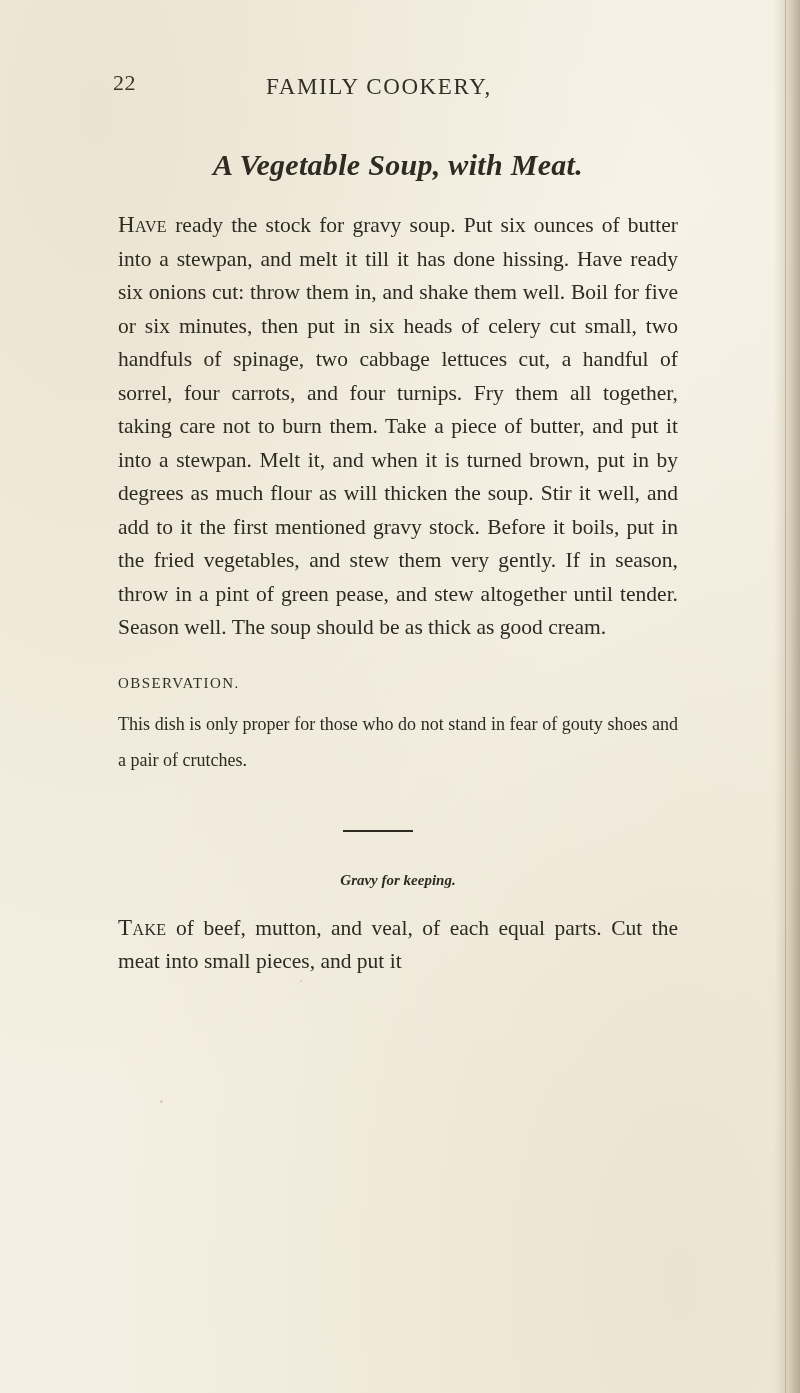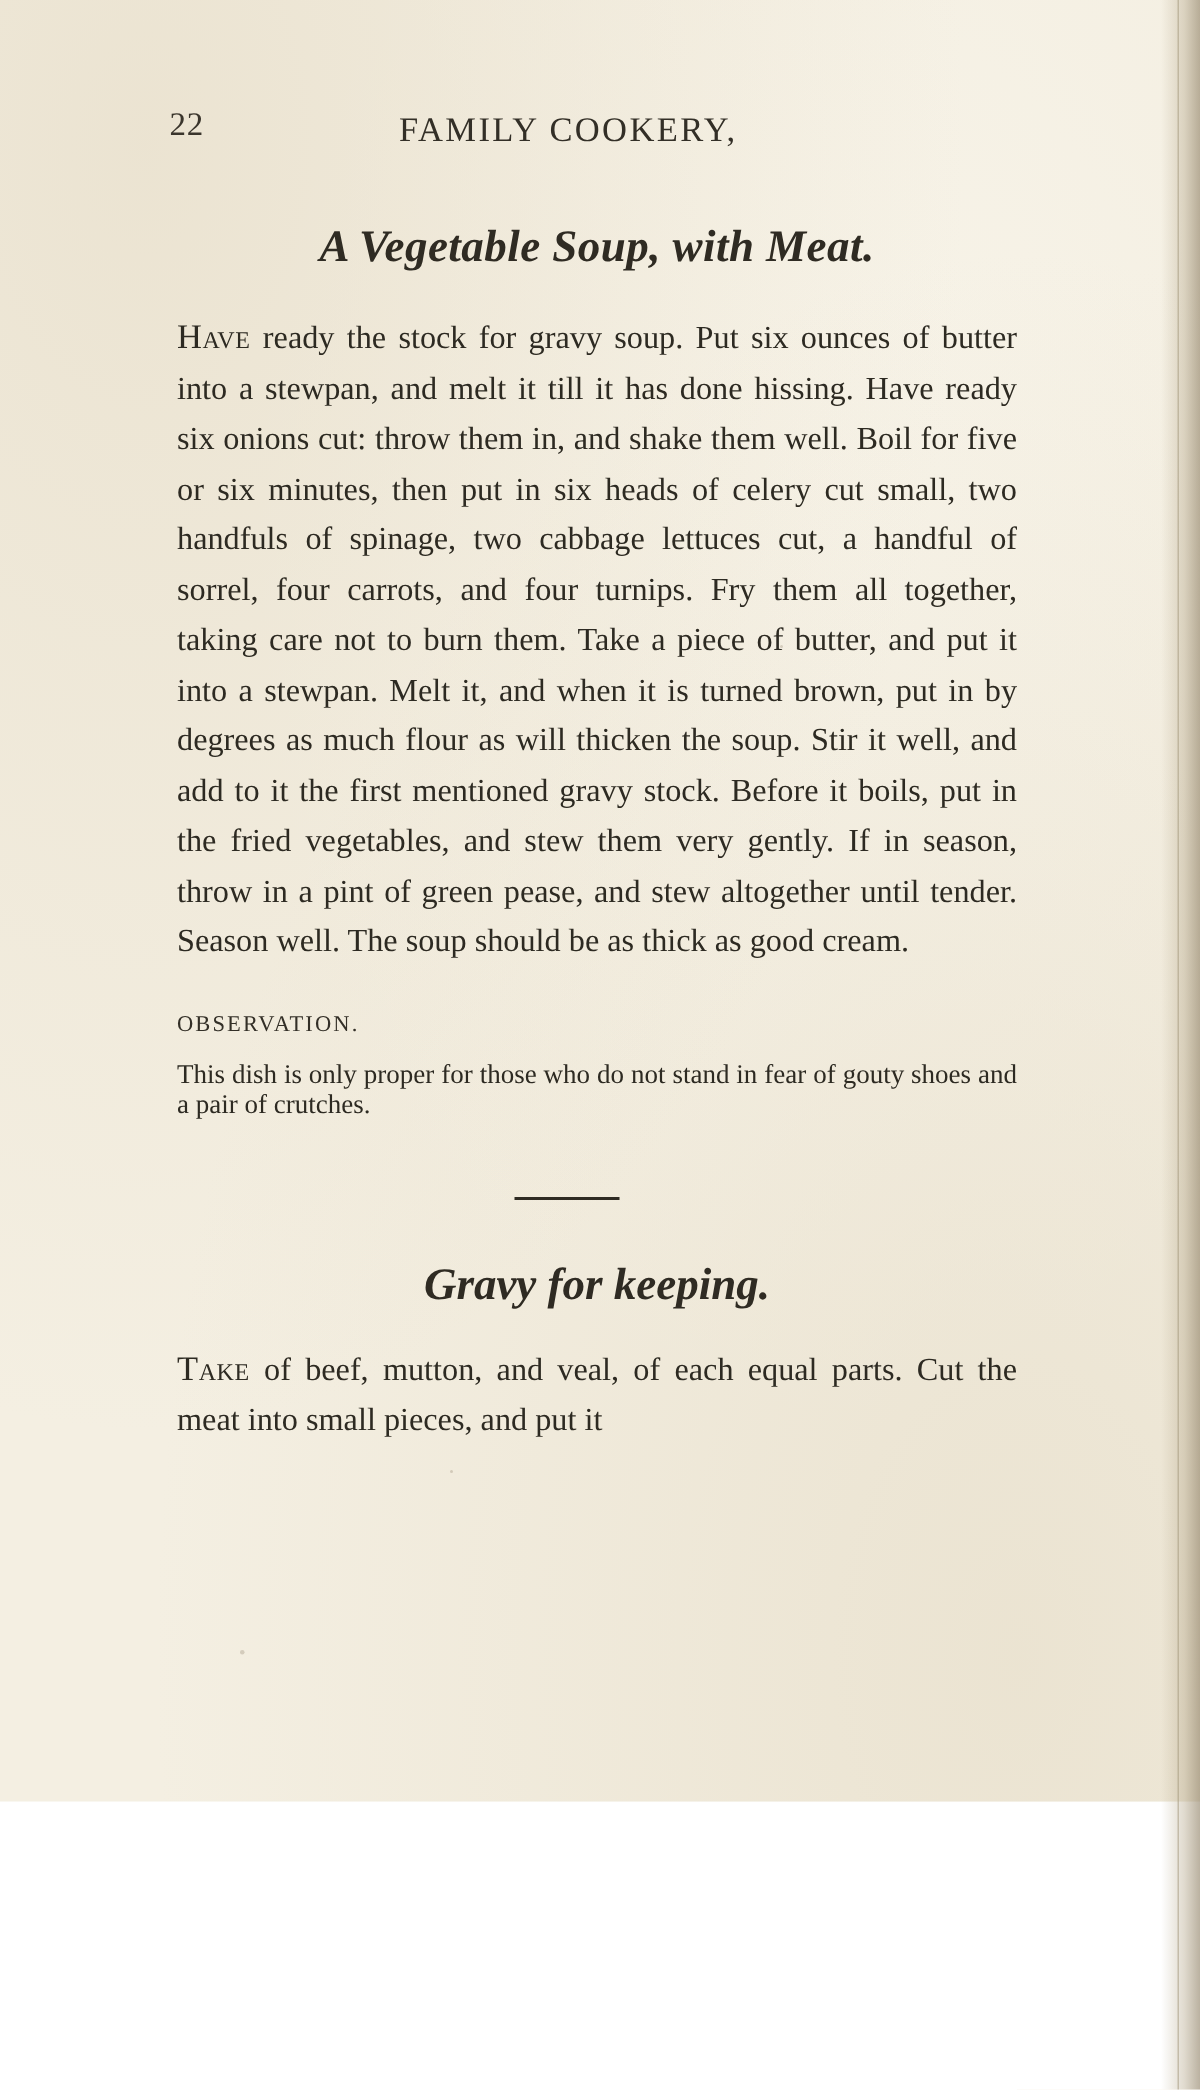--- a/index.html
+++ b/index.html
@@ -11,21 +11,21 @@
     width: 800px;
     height: 1393px;
     position: relative;
     overflow: hidden;
     font-family: "Liberation Serif", serif;
   }
   .page {
     position: absolute;
     left: 0; top: 0;
     width: 800px;
-    height: 1201px;
+    height: 1393px;
     background: #f4efe2;
     background-image:
       radial-gradient(ellipse at 12% 8%, rgba(228,218,196,0.55) 0%, rgba(244,239,226,0) 55%),
       radial-gradient(ellipse at 85% 92%, rgba(226,216,193,0.5) 0%, rgba(244,239,226,0) 60%),
       radial-gradient(ellipse at 70% 30%, rgba(250,247,238,0.6) 0%, rgba(244,239,226,0) 50%);
   }
   
   .edge-shadow {
     position: absolute;
     right: 0; top: 0;
@@ -87,35 +87,35 @@
     letter-spacing: 0.4px;
   }
   .obs-head {
     font-size: 15px;
     letter-spacing: 1.4px;
     color: #332f27;
     margin: 30px 0 14px 0;
   }
   .obs-text {
     font-size: 18px;
-    line-height: 20px;
+    line-height: 36px;
     color: #2d2a22;
     text-align: justify;
     margin: 0;
   }
   .rule {
     width: 70px;
     height: 2px;
     background: #2f2b23;
     margin: 52px auto 40px 225px;
   }
   .section-title-2 {
     text-align: center;
     font-style: italic;
-    font-size: 30px;
+    font-size: 15px;
     color: #2f2b23;
     margin: 0 0 22px 0;
   }
   .speck {
     position: absolute;
     background: rgba(120,105,80,0.25);
     border-radius: 50%;
   }
 </style>
 </head>

